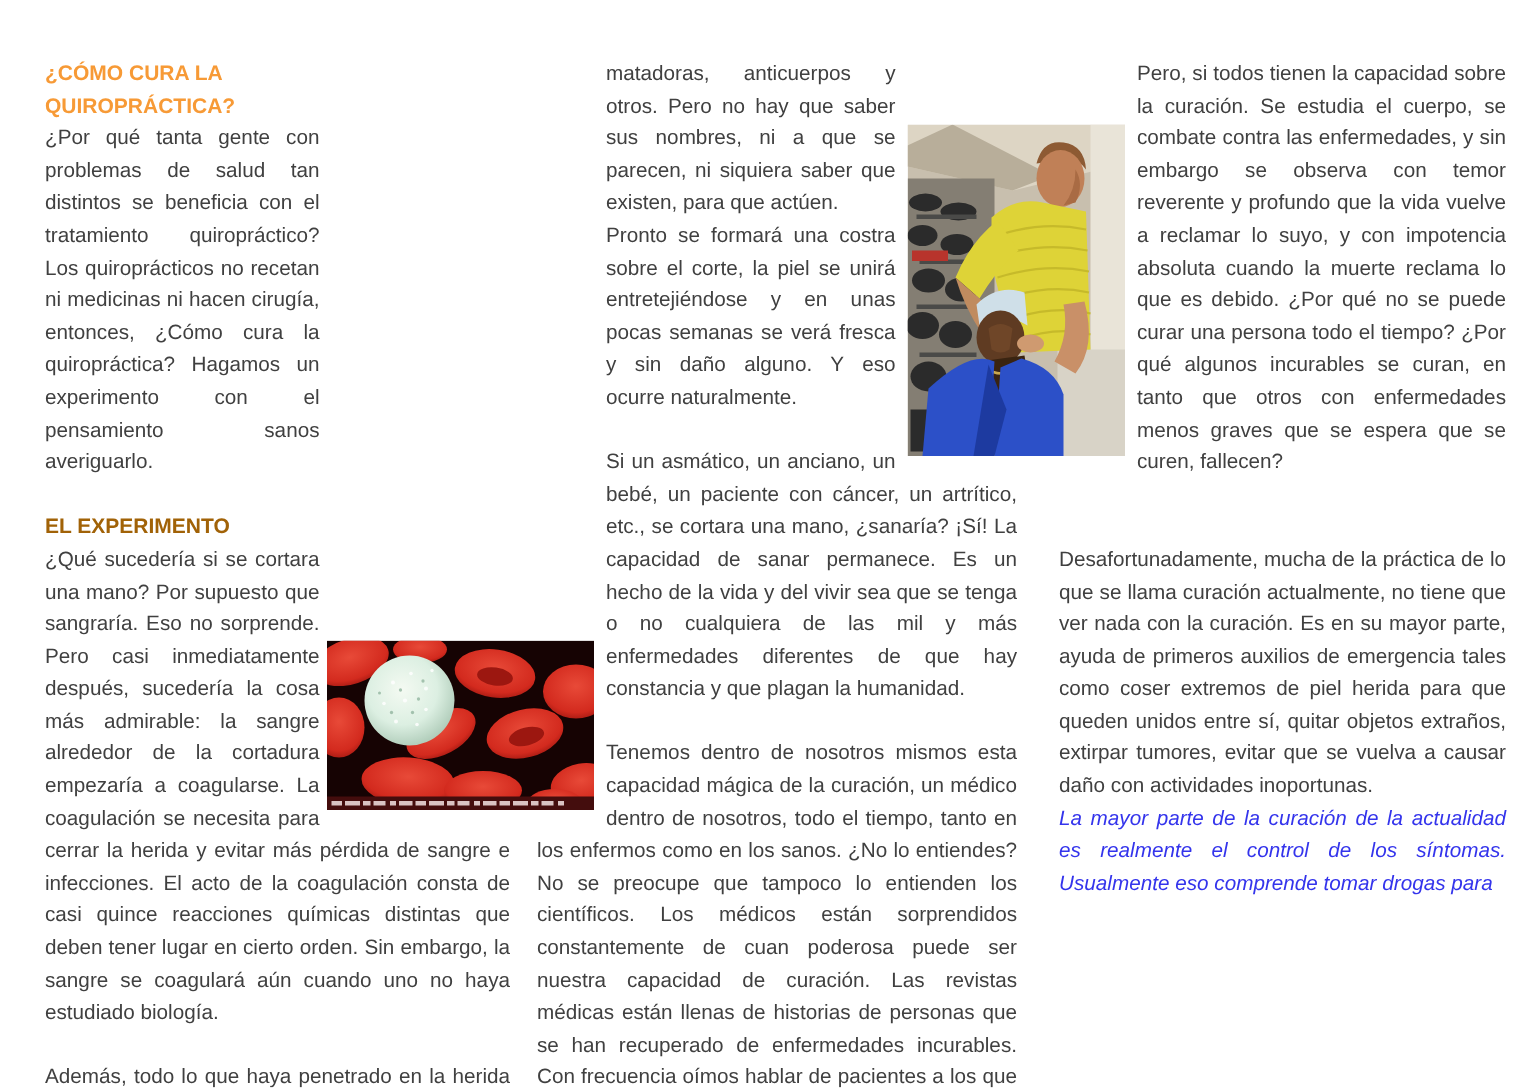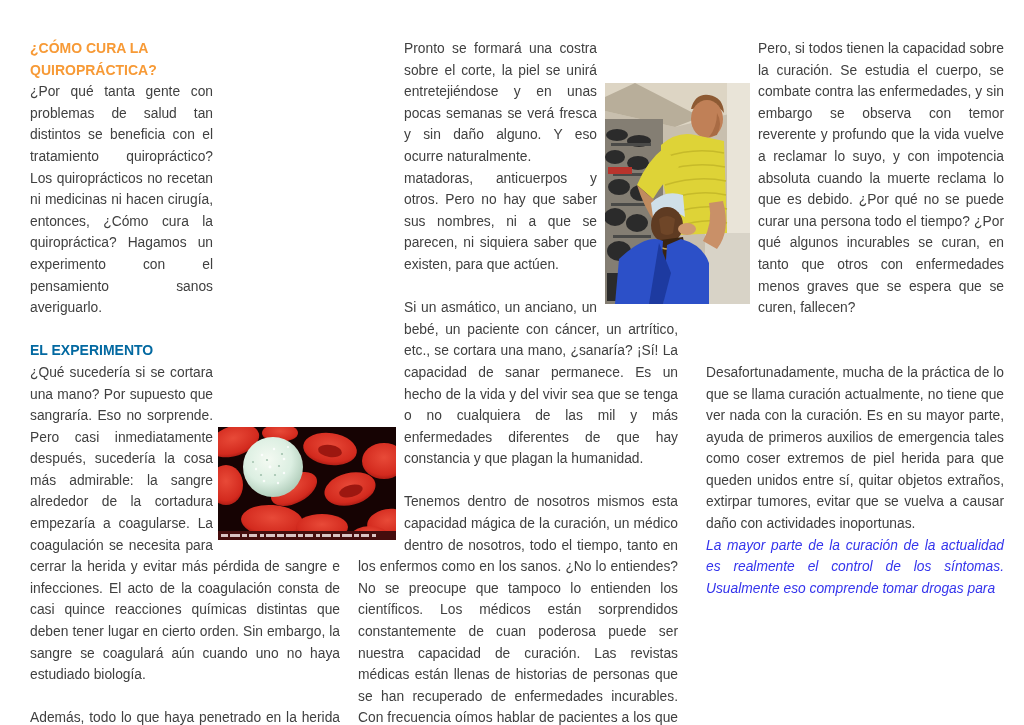--- a/index.html
+++ b/index.html
@@ -11,21 +11,21 @@
   .col{
     position:absolute;top:38px;
     font-size:13.8px;line-height:21.6px;color:#404040;
   }
   #col1{left:30px;width:310px;}
   #col2{left:358px;width:320px;}
   #col3{left:706px;width:298px;}
   p{margin:0;text-align:justify;}
   .h{margin:0;font-size:14px;line-height:21.6px;font-weight:bold;text-align:left;}
   .orange{color:#F79A36;}
-  .green{color:#0369a1;}
+  .green{color:#a16207;}
   .gap{height:21.6px;}
   .red-note{color:#FB0505;font-style:italic;text-indent:4px;}
   .blue-note{color:#3434EC;font-style:italic;}
   .green-period{color:#12A150;font-style:italic;}
   
   .spacer{background:transparent;}
   #sp-col1{float:right;width:122px;height:118px;margin-top:389px;margin-left:5px;}
   #sp-col2-a{float:right;width:75px;height:224px;margin-top:45px;margin-left:6px;}
   #sp-col2-b{float:left;width:40px;height:116px;margin-top:389px;margin-right:6px;}
   #sp-col3{float:left;width:45px;height:224px;margin-top:45px;margin-right:7px;}
@@ -46,22 +46,22 @@
     <div class="gap"></div>
     <h2 class="h green">EL EXPERIMENTO</h2>
     <p>¿Qué sucedería si se cortara una mano? Por supuesto que sangraría. Eso no sorprende. Pero casi inmediatamente después, sucedería la cosa más admirable: la sangre alrededor de la cortadura empezaría a coagularse. La coagulación se necesita para cerrar la herida y evitar más pérdida de sangre e infecciones. El acto de la coagulación consta de casi quince reacciones químicas distintas que deben tener lugar en cierto orden. Sin embargo, la sangre se coagulará aún cuando uno no haya estudiado biología.</p>
     <div class="gap"></div>
     <p>Además, todo lo que haya penetrado en la herida y que no deba estar allí, tal como suciedad o bacterias, virus y otros microorganismos, sería perseguido, atacado y engullido por un numeroso ejército antibiótico que patrulla y protege nuestros escondrijos y hendeduras. Los soldados de este ejército tienen nombres fantásticos: células sanguíneas blancas, neutrófilos, eosinófilos, leucocitos, células mástil, células</p>
   </div>
 
   <div class="col" id="col2">
     <span class="spacer" id="sp-col2-a"></span>
     <span class="spacer" id="sp-col2-b"></span>
+    <p>matadoras, anticuerpos y otros. Pero no hay que saber sus nombres, ni a que se parecen, ni siquiera saber que existen, para que actúen.</p>
     <p>Pronto se formará una costra sobre el corte, la piel se unirá entretejiéndose y en unas pocas semanas se verá fresca y sin daño alguno. Y eso ocurre naturalmente.</p>
-    <p>matadoras, anticuerpos y otros. Pero no hay que saber sus nombres, ni a que se parecen, ni siquiera saber que existen, para que actúen.</p>
     <div class="gap"></div>
     <p>Si un asmático, un anciano, un bebé, un paciente con cáncer, un artrítico, etc., se cortara una mano, ¿sanaría? ¡Sí! La capacidad de sanar permanece. Es un hecho de la vida y del vivir sea que se tenga o no cualquiera de las mil y más enfermedades diferentes de que hay constancia y que plagan la humanidad.</p>
     <div class="gap"></div>
     <p>Tenemos dentro de nosotros mismos esta capacidad mágica de la curación, un médico dentro de nosotros, todo el tiempo, tanto en los enfermos como en los sanos. ¿No lo entiendes? No se preocupe que tampoco lo entienden los científicos. Los médicos están sorprendidos constantemente de cuan poderosa puede ser nuestra capacidad de curación. Las revistas médicas están llenas de historias de personas que se han recuperado de enfermedades incurables. Con frecuencia oímos hablar de pacientes a los que se les ha dado muy poco tiempo de vida y que, años más tarde, asisten al entierro de su médico.</p>
   </div>
 
   <div class="col" id="col3">
     <span class="spacer" id="sp-col3"></span>
     <p>Pero, si todos tienen la capacidad sobre la curación. Se estudia el cuerpo, se combate contra las enfermedades, y sin embargo se observa con temor reverente y profundo que la vida vuelve a reclamar lo suyo, y con impotencia absoluta cuando la muerte reclama lo que es debido. ¿Por qué no se puede curar una persona todo el tiempo? ¿Por qué algunos incurables se curan, en tanto que otros con enfermedades menos graves que se espera que se curen, fallecen?</p>
     <div class="gap"></div>

